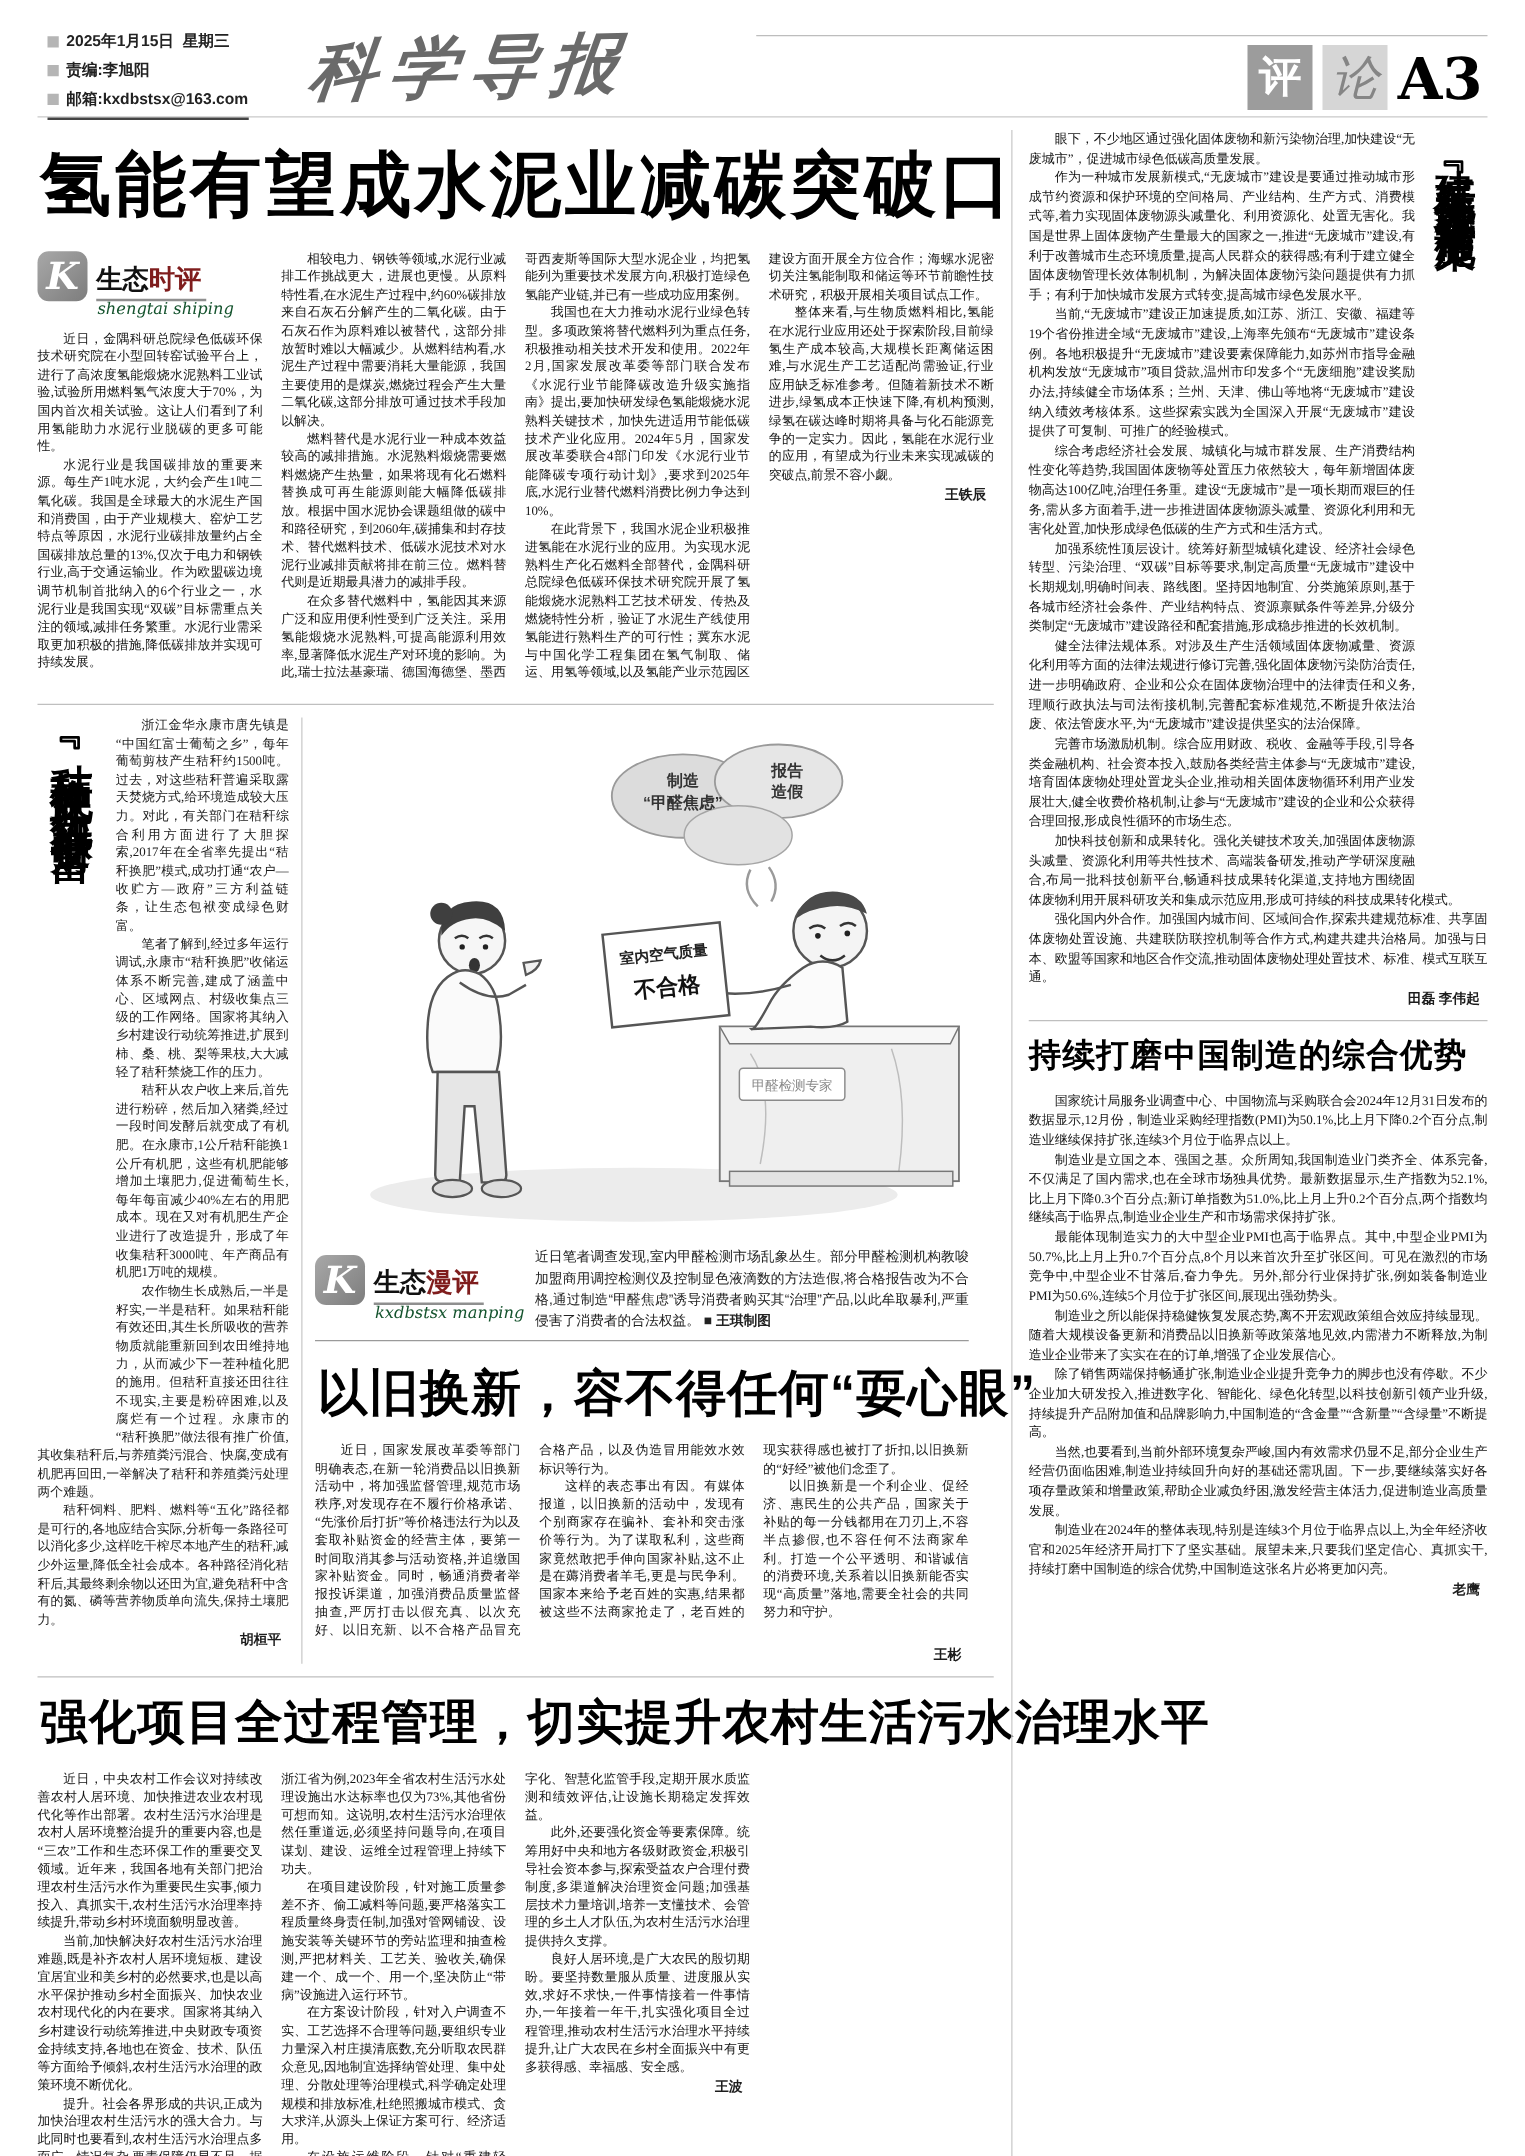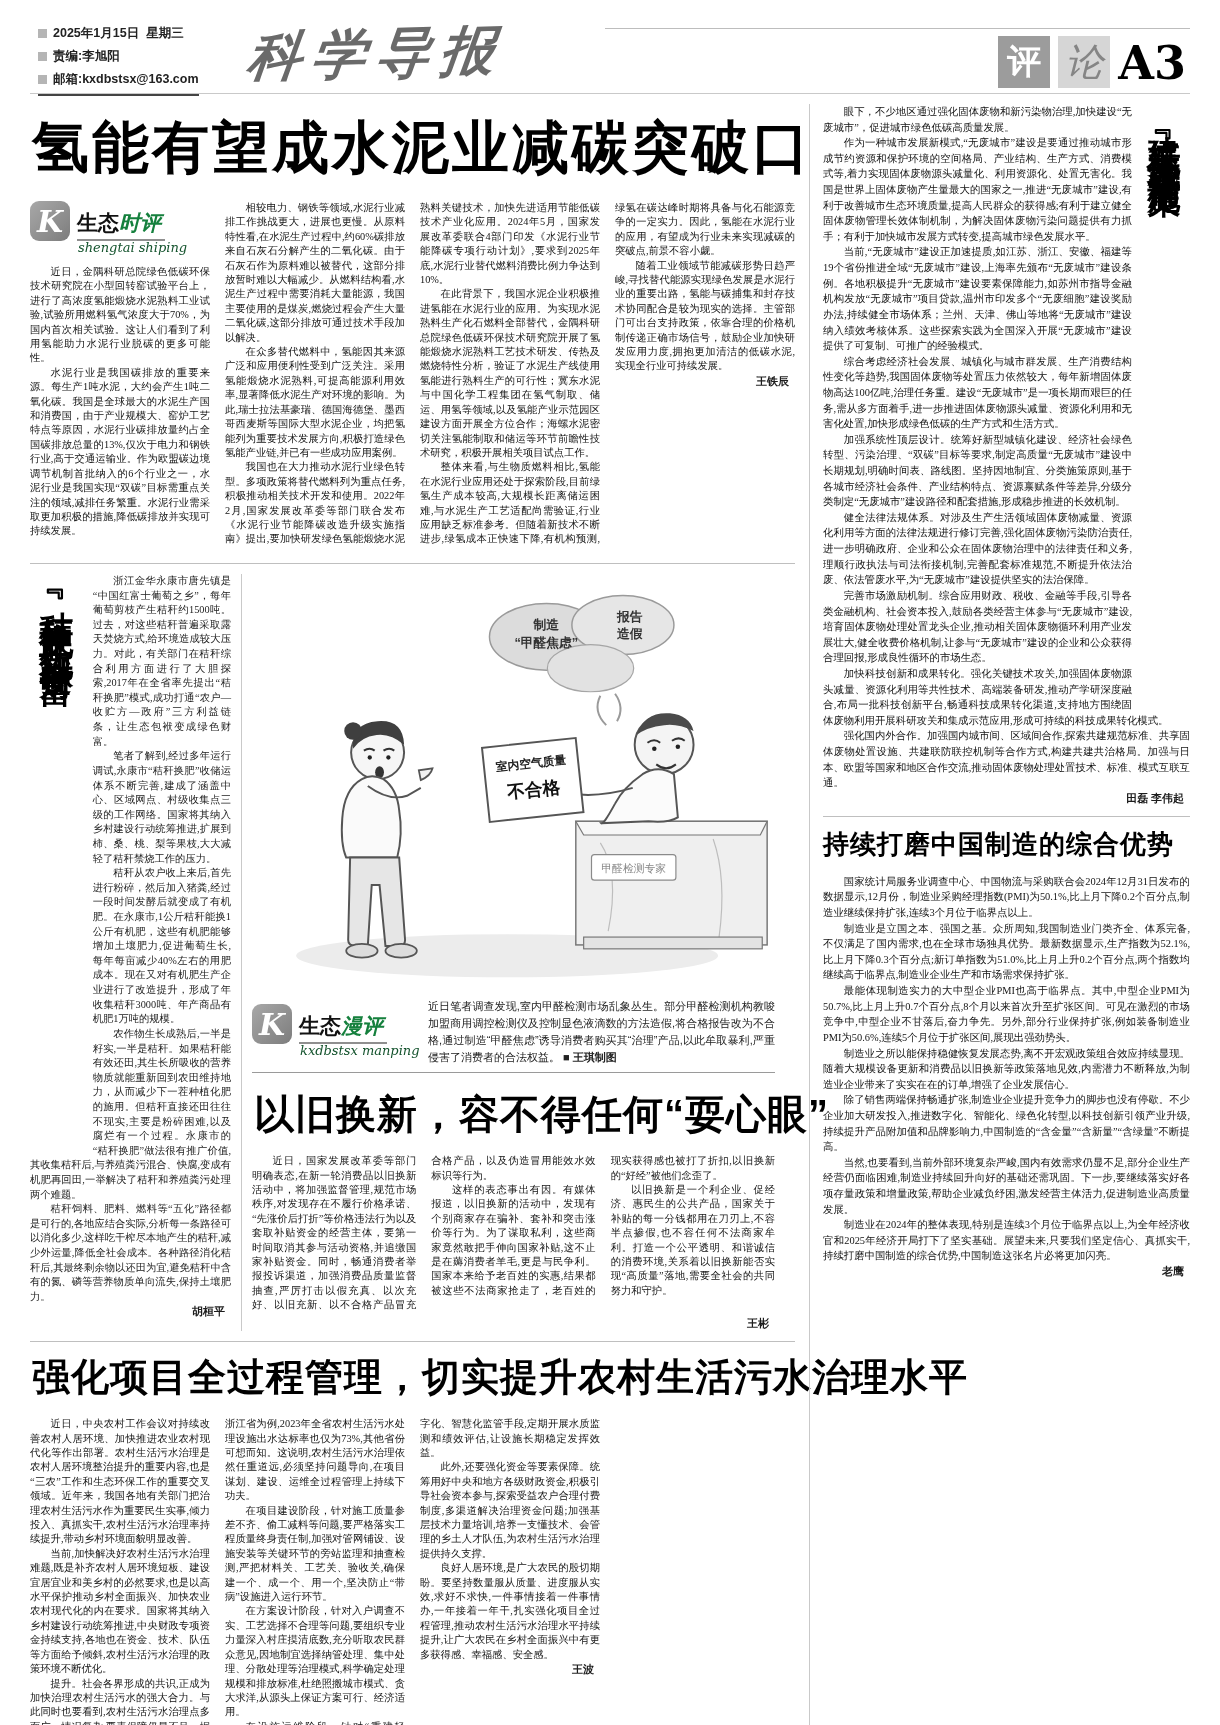--- a/index.html
+++ b/index.html
@@ -25,21 +25,21 @@
   
   .main { display:flex; margin:0 30px; padding-top:10px; }
   .left-col { width:765px; }
   .right-col { width:381px; margin-left:14px; padding-left:13px; border-left:1px solid #c9c9c9; }
   
   .a1-headline { font-family:"Liberation Sans",sans-serif; font-weight:bold; font-size:57px; letter-spacing:3px; white-space:nowrap; color:#000; margin:6px 0 14px 2px; }
   .kicker { break-inside:avoid; margin-bottom:10px; }
   .kicker-row { display:flex; align-items:flex-end; }
   .klogo { width:40px; height:40px; border-radius:9px; background:linear-gradient(135deg,#a8a8a8,#7d7d7d); color:#fff; font-family:"DejaVu Serif",serif; font-weight:bold; font-style:italic; font-size:30px; display:flex; align-items:center; justify-content:center; margin-right:7px; }
   .kicker-cn { font-family:"Liberation Sans",sans-serif; font-weight:bold; font-size:21px; color:#111; border-bottom:2px solid #8f8f8f; padding:0 4px 2px 0; }
-  .kicker-cn .script { font-family:"DejaVu Serif",serif; font-style:italic; color:#15803d; }
+  .kicker-cn .script { font-family:"DejaVu Serif",serif; color:#7f1d1d; }
   .kicker-en { font-family:"DejaVu Serif",serif; font-style:italic; color:#14532d; font-size:13px; margin-left:48px; margin-top:-1px; }
   .body-cols4 { column-count:4; column-gap:15px; height:352px; column-fill:auto; }
   .body-cols3 { column-count:3; column-gap:15px; height:162px; column-fill:auto; }
   .body-cols4b { column-count:4; column-gap:15px; height:372px; column-fill:auto; }
   .bodytext p { font-size:10.3px; line-height:1.4; text-align:justify; text-indent:2em; color:#141414; }
   .byline { text-align:right; font-weight:bold; font-size:11px; padding-right:6px; }
   .rule-h { border:none; border-top:1px solid #bfbfbf; margin:10px 0; }
   
   .mid { display:flex; }
   .jg-block { width:212px; padding-right:10px; border-right:1px solid #c9c9c9; }
@@ -102,25 +102,25 @@
           <div class="kicker">
             <div class="kicker-row">
               <div class="klogo">K</div>
               <div class="kicker-cn"><span>生态</span><span class="script">时评</span></div>
             </div>
             <div class="kicker-en">shengtai shiping</div>
           </div>
           <p>近日，金隅科研总院绿色低碳环保技术研究院在小型回转窑试验平台上，进行了高浓度氢能煅烧水泥熟料工业试验,试验所用燃料氢气浓度大于70%，为国内首次相关试验。这让人们看到了利用氢能助力水泥行业脱碳的更多可能性。</p>
           <p>水泥行业是我国碳排放的重要来源。每生产1吨水泥，大约会产生1吨二氧化碳。我国是全球最大的水泥生产国和消费国，由于产业规模大、窑炉工艺特点等原因，水泥行业碳排放量约占全国碳排放总量的13%,仅次于电力和钢铁行业,高于交通运输业。作为欧盟碳边境调节机制首批纳入的6个行业之一，水泥行业是我国实现“双碳”目标需重点关注的领域,减排任务繁重。水泥行业需采取更加积极的措施,降低碳排放并实现可持续发展。</p>
           <p>相较电力、钢铁等领域,水泥行业减排工作挑战更大，进展也更慢。从原料特性看,在水泥生产过程中,约60%碳排放来自石灰石分解产生的二氧化碳。由于石灰石作为原料难以被替代，这部分排放暂时难以大幅减少。从燃料结构看,水泥生产过程中需要消耗大量能源，我国主要使用的是煤炭,燃烧过程会产生大量二氧化碳,这部分排放可通过技术手段加以解决。</p>
+          <p>燃料替代是水泥行业一种成本效益较高的减排措施。水泥熟料煅烧需要燃料燃烧产生热量，如果将现有化石燃料替换成可再生能源则能大幅降低碳排放。根据中国水泥协会课题组做的碳中和路径研究，到2060年,碳捕集和封存技术、替代燃料技术、低碳水泥技术对水泥行业减排贡献将排在前三位。燃料替代则是近期最具潜力的减排手段。</p>
           <p>在众多替代燃料中，氢能因其来源广泛和应用便利性受到广泛关注。采用氢能煅烧水泥熟料,可提高能源利用效率,显著降低水泥生产对环境的影响。为此,瑞士拉法基豪瑞、德国海德堡、墨西哥西麦斯等国际大型水泥企业，均把氢能列为重要技术发展方向,积极打造绿色氢能产业链,并已有一些成功应用案例。</p>
           <p>我国也在大力推动水泥行业绿色转型。多项政策将替代燃料列为重点任务,积极推动相关技术开发和使用。2022年2月,国家发展改革委等部门联合发布《水泥行业节能降碳改造升级实施指南》提出,要加快研发绿色氢能煅烧水泥熟料关键技术，加快先进适用节能低碳技术产业化应用。2024年5月，国家发展改革委联合4部门印发《水泥行业节能降碳专项行动计划》,要求到2025年底,水泥行业替代燃料消费比例力争达到10%。</p>
           <p>在此背景下，我国水泥企业积极推进氢能在水泥行业的应用。为实现水泥熟料生产化石燃料全部替代，金隅科研总院绿色低碳环保技术研究院开展了氢能煅烧水泥熟料工艺技术研发、传热及燃烧特性分析，验证了水泥生产线使用氢能进行熟料生产的可行性；冀东水泥与中国化学工程集团在氢气制取、储运、用氢等领域,以及氢能产业示范园区建设方面开展全方位合作；海螺水泥密切关注氢能制取和储运等环节前瞻性技术研究，积极开展相关项目试点工作。</p>
           <p>整体来看,与生物质燃料相比,氢能在水泥行业应用还处于探索阶段,目前绿氢生产成本较高,大规模长距离储运困难,与水泥生产工艺适配尚需验证,行业应用缺乏标准参考。但随着新技术不断进步,绿氢成本正快速下降,有机构预测,绿氢在碳达峰时期将具备与化石能源竞争的一定实力。因此，氢能在水泥行业的应用，有望成为行业未来实现减碳的突破点,前景不容小觑。</p>
-          <p>随着工业领域节能减碳形势日趋严峻,寻找替代能源实现绿色发展是水泥行业的重要出路，氢能与碳捕集和封存技术协同配合是较为现实的选择。主管部门可出台支持政策，依靠合理的价格机制传递正确市场信号，鼓励企业加快研发应用力度,拥抱更加清洁的低碳水泥,实现全行业可持续发展。</p>
           <div class="byline">王铁辰</div>
         </div>
       </div>
 
       <hr class="rule-h">
 
       <div class="mid">
 
         <div class="jg-block">
           <div class="jg-title">『秸秆换肥』让包袱变财富</div>

